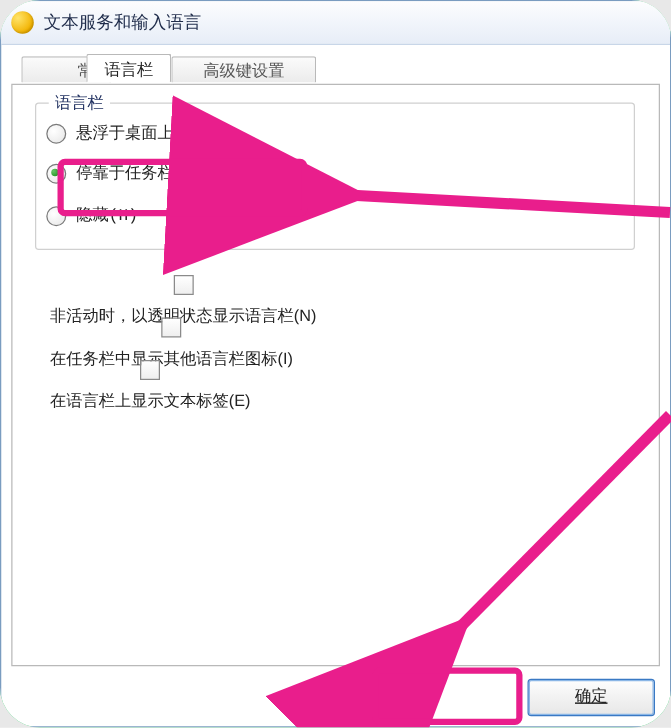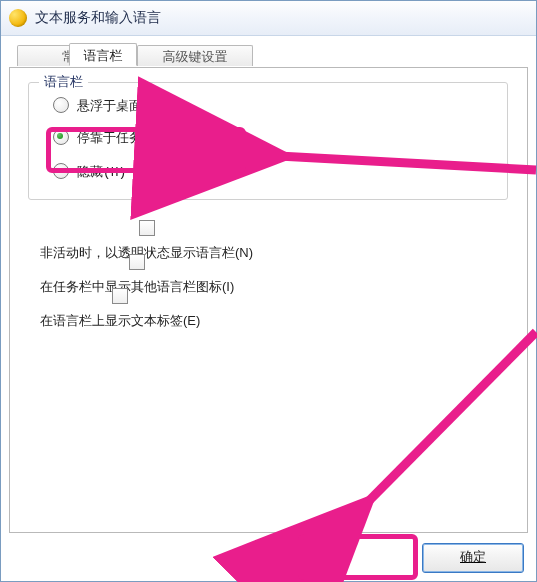--- a/index.html
+++ b/index.html
@@ -8,20 +8,21 @@
     font-family: "Microsoft YaHei", "SimSun", Tahoma, sans-serif;
     font-size: 13px;
     background: #e8e8e8;
   }
   .desktop {
     position: relative;
     width: 537px;
     height: 582px;
     background: #22c55e;
     overflow: hidden;
+    border-radius: 32px;
   }
   .window {
     position: absolute;
     left: 0;
     top: 0;
     width: 537px;
     height: 582px;
     background: #ffffff;
     border: 1px solid #7a9cc0;
     box-sizing: border-box;
@@ -114,23 +115,23 @@
     position: absolute;
     top: -10px;
     left: 10px;
     background: #ffffff;
     padding: 0 5px;
     color: #203060;
     font-size: 13px;
   }
   .radio-row {
     position: absolute;
-    left: 24px;
+    left: 8px;
     display: flex;
-    align-items: flex-start;
+    align-items: flex-end;
     gap: 8px;
     font-size: 13px;
     color: #222;
   }
   .radio-row.r1 { top: 14px; }
   .radio-row.r2 { top: 46px; }
   .radio-row.r3 { top: 80px; font-family: Liberation Mono, monospace; }
 
   .radio {
     width: 14px;

